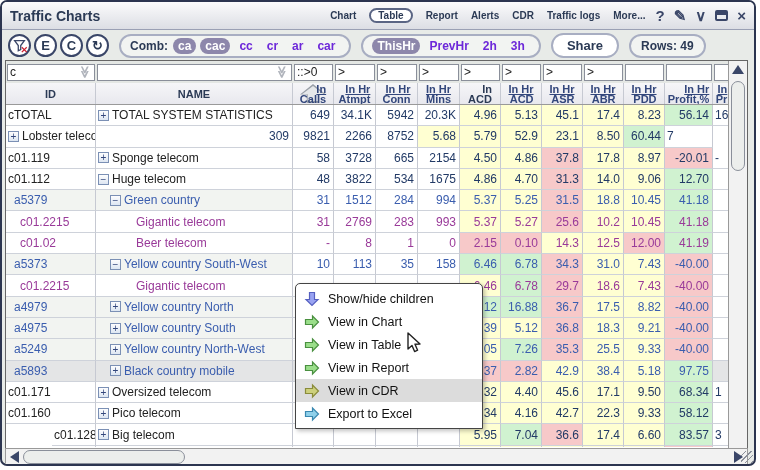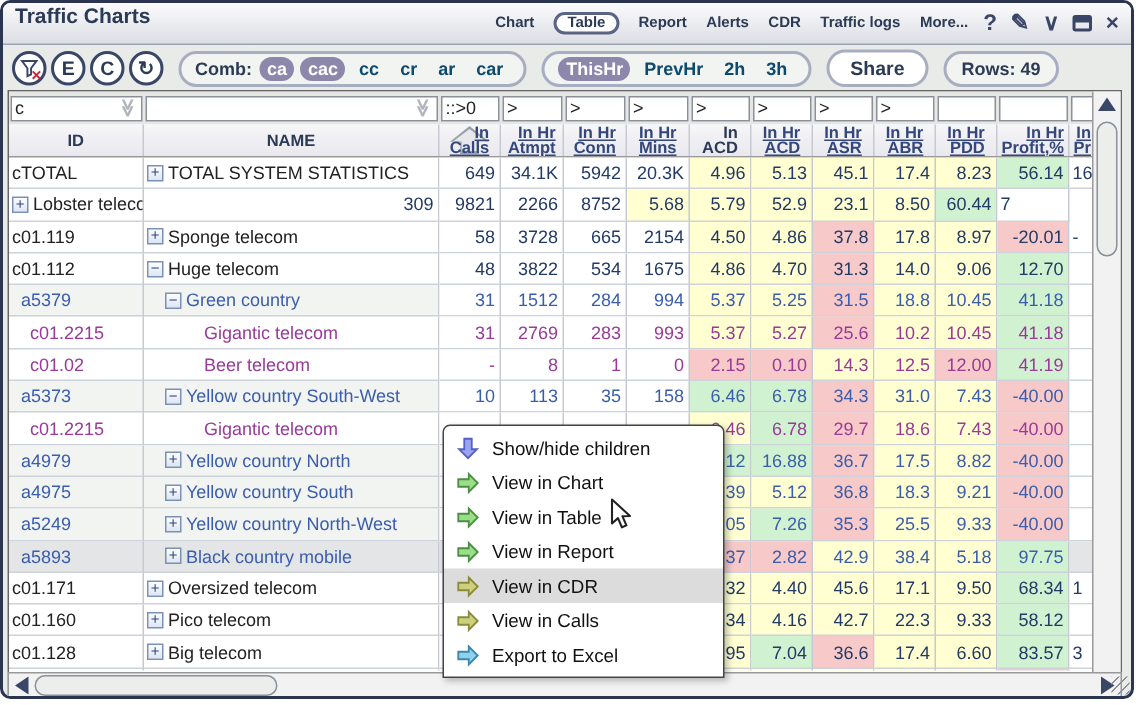--- a/index.html
+++ b/index.html
@@ -1,38 +1,38 @@
 <!DOCTYPE html>
 <html><head>
 <meta charset="utf-8">
 <style>
   html,body{margin:0;padding:0;background:#fff;font-family:"Liberation Sans",sans-serif;}
   .win{position:relative;width:756px;height:466px;border:2px solid #2c3550;border-radius:7px;
        overflow:hidden;background:#e8ebe8;box-sizing:border-box;}
   
-  .titlebar{height:27px;display:flex;background:linear-gradient(#fbfbfc,#dcdee4);
+  .titlebar{height:27px;display:flex;align-items:center;background:linear-gradient(#fbfbfc,#dcdee4);
             border-bottom:1px solid #9aa0b4;padding:0 8px;}
   .title{font-size:14px;font-weight:bold;color:#2b3a55;margin-right:auto;}
   .nav{display:flex;align-items:center;gap:13px;margin-right:10px;}
   .navitem{font-size:10px;font-weight:bold;color:#2b3a55;cursor:default;white-space:nowrap;}
   .navitem.sel{border:2px solid #5a6584;border-radius:9px;padding:0 7px;background:#fff;}
   .winicons{display:flex;align-items:center;gap:9px;}
   .wicon{font-size:15px;font-weight:bold;color:#3a4668;line-height:1;}
   .wicon.win-glyph{width:13px;height:11px;border:2px solid #3a4668;border-top-width:5px;border-radius:2px;box-sizing:border-box;}
   
   .toolbar{height:31px;display:flex;align-items:center;gap:10px;padding:0 6px;background:#e8ebe8;}
   .rbtns{display:flex;gap:3px;}
   .rbtn{width:23px;height:23px;border:2px solid #3a4668;border-radius:50%;background:#fff;
         display:flex;align-items:center;justify-content:center;font-size:13px;font-weight:bold;
         color:#2b3a55;position:relative;box-sizing:border-box;}
   .rbtn .redx{position:absolute;right:1px;bottom:0;color:#cc2233;font-size:9px;font-weight:bold;}
   .group{display:flex;align-items:center;gap:5px;border:2px solid #a8aec2;border-radius:13px;
          padding:2px 9px;background:#f2f4f2;}
   .glabel{font-size:12px;font-weight:bold;color:#2b3a55;}
-  .pill{font-size:12px;font-weight:bold;color:#0c4a6e;padding:1px 5px;border-radius:8px;}
+  .pill{font-size:12px;font-weight:bold;color:#6d28d9;padding:1px 5px;border-radius:8px;}
   .pill.sel{background:#8d87ab;color:#fff;}
   .sharebtn{border:2px solid #a8aec2;border-radius:13px;background:#fff;font-size:13px;
             font-weight:bold;color:#2b3a55;padding:3px 14px;}
   .rowsbox{border:2px solid #a8aec2;border-radius:13px;background:#f2f4f2;font-size:12px;
            font-weight:bold;color:#2b3a55;padding:3px 10px;}
   
   .tablewrap{position:absolute;left:3px;top:58px;width:743px;height:406px;background:#fff;
              border:1px solid #666;box-sizing:border-box;display:flex;}
   .gridcol{width:723px;overflow:hidden;}
   .frow,.hrow,.drow{display:grid;grid-template-columns:90px 197px 41px 42px 42px 42px 41px 41px 41px 41px 41px 48px 18px;}
@@ -537,21 +537,21 @@
             <div class="dcell num bg-w st-parent"></div>
             <div class="dcell num bg-y st-parent">4.34</div>
             <div class="dcell num bg-y st-parent">4.16</div>
             <div class="dcell num bg-y st-parent">42.7</div>
             <div class="dcell num bg-y st-parent">22.3</div>
             <div class="dcell num bg-y st-parent">9.33</div>
             <div class="dcell num bg-g st-parent">58.12</div>
             <div class="dcell extra bg-w st-parent"></div>
           </div>
           <div class="drow">
-            <div class="dcell t-parent" style="padding-left: 2px;">c01.128</div>
+            <div class="dcell t-parent" style="padding-left: 2px; margin-left: 46px;">c01.128</div>
             <div class="dcell t-parent" style="padding-left: 2px;">
               <span class="toggle">+</span>
               <span>Big telecom</span>
             </div>
             <div class="dcell num bg-w st-parent"></div>
             <div class="dcell num bg-w st-parent"></div>
             <div class="dcell num bg-w st-parent"></div>
             <div class="dcell num bg-w st-parent"></div>
             <div class="dcell num bg-y st-parent">5.95</div>
             <div class="dcell num bg-g st-parent">7.04</div>
@@ -623,26 +623,20 @@
         <span>View in Report</span>
       </div>
       <div class="mitem hl">
         <svg width="16" height="16" viewBox="0 0 16 16">
           <path d="M1.5,5.5 L8.5,5.5 L8.5,2 L14.5,8 L8.5,14 L8.5,10.5 L1.5,10.5 Z" fill="#cdd07c" stroke="#8a8c3a" stroke-width="1.2"></path>
         </svg>
         <span>View in CDR</span>
       </div>
       <div class="mitem">
         <svg width="16" height="16" viewBox="0 0 16 16">
-          <path d="M1.5,5.5 L8.5,5.5 L8.5,2 L14.5,8 L8.5,14 L8.5,10.5 L1.5,10.5 Z" fill="#cdd07c" stroke="#8a8c3a" stroke-width="1.2"></path>
-        </svg>
-        <span>View in Calls</span>
-      </div>
-      <div class="mitem">
-        <svg width="16" height="16" viewBox="0 0 16 16">
           <path d="M1.5,5.5 L8.5,5.5 L8.5,2 L14.5,8 L8.5,14 L8.5,10.5 L1.5,10.5 Z" fill="#8fd0ea" stroke="#3a88b0" stroke-width="1.2"></path>
         </svg>
         <span>Export to Excel</span>
       </div>
     </div>
 
   <svg class="cursor" width="16" height="22" viewBox="0 0 16 22">
     <path d="M2,1 L2,17 L6,13.4 L8.6,19.6 L11.6,18.2 L9,12.2 L14,12 Z" fill="#fff" stroke="#222" stroke-width="1.4" stroke-linejoin="round"></path>
   </svg>
 

